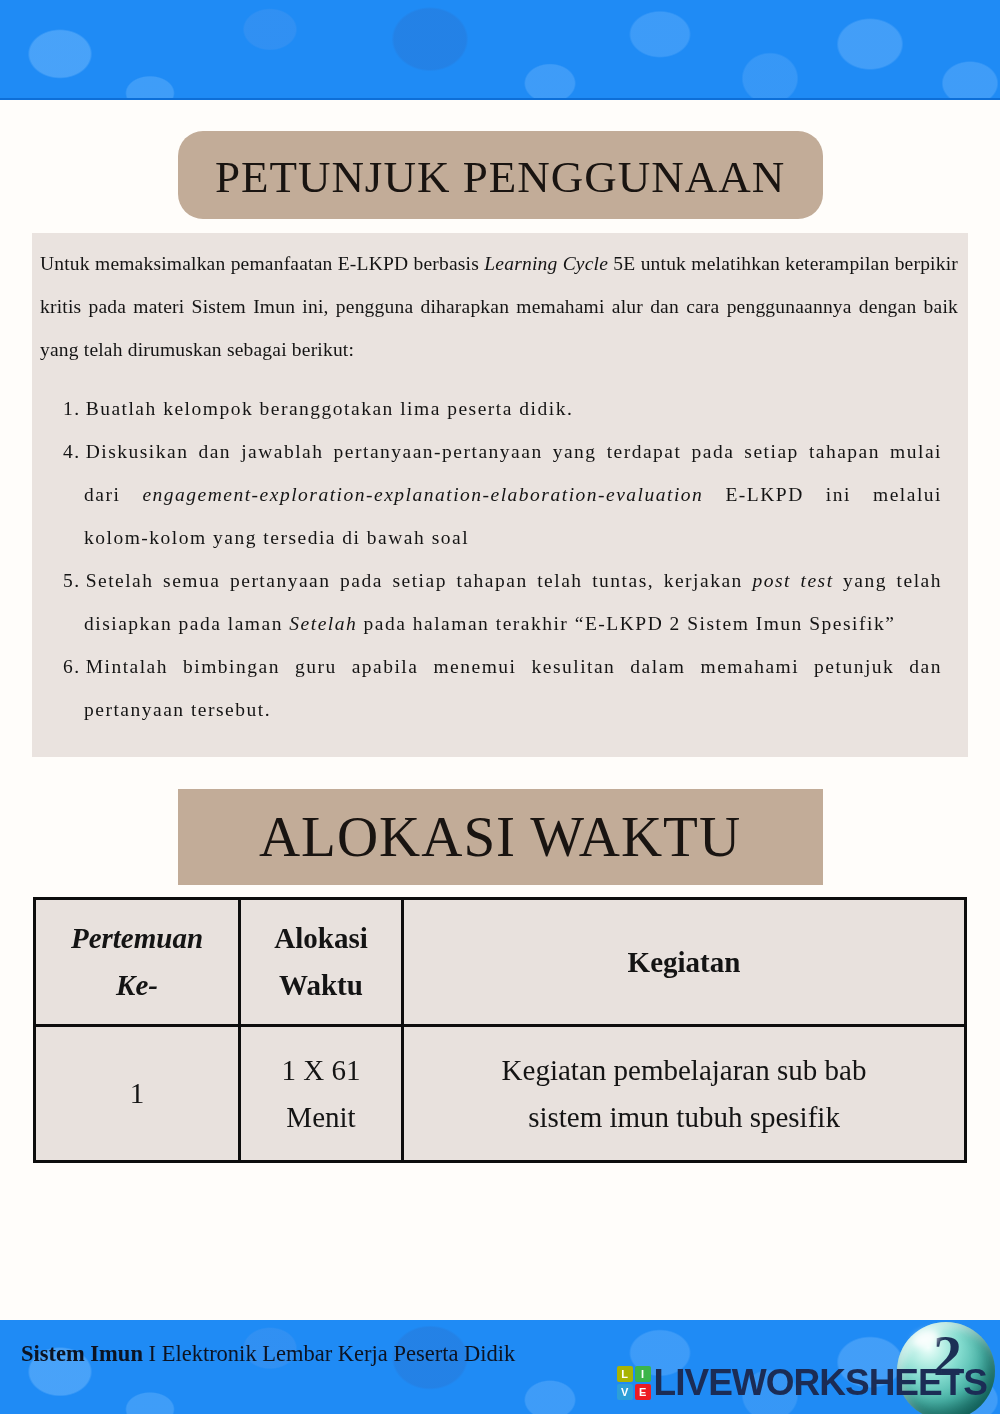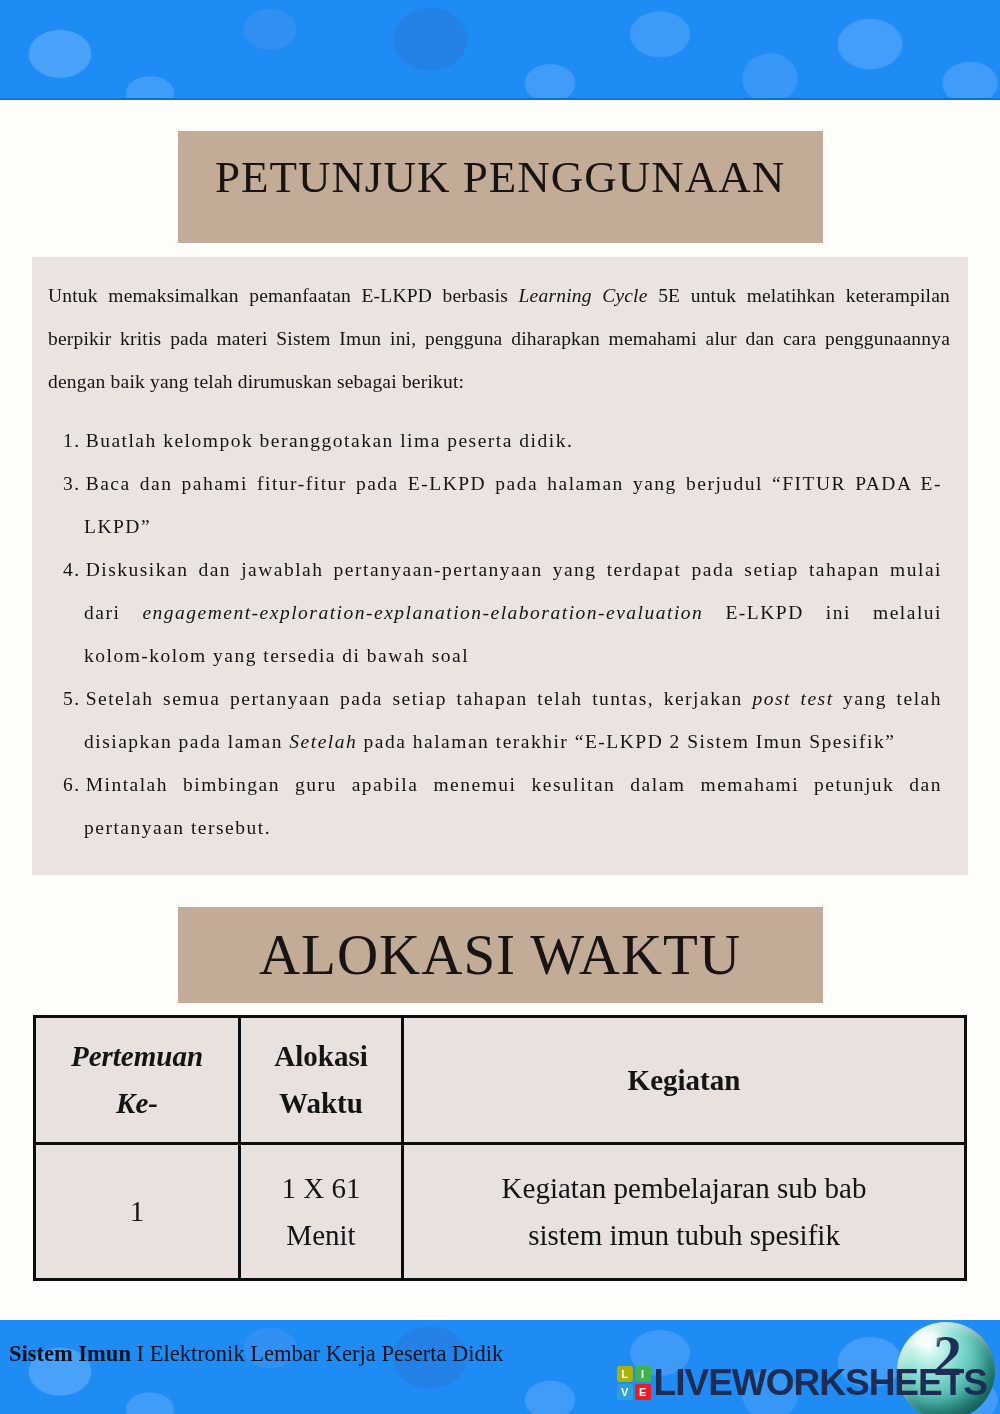--- a/index.html
+++ b/index.html
@@ -17,33 +17,33 @@
       radial-gradient(ellipse 42px 32px at 55% 85%, rgba(135,195,255,.3) 0 58%, transparent 62%),
       radial-gradient(ellipse 50px 38px at 66% 35%, rgba(125,190,255,.32) 0 58%, transparent 62%),
       radial-gradient(ellipse 46px 42px at 77% 80%, rgba(110,180,250,.3) 0 58%, transparent 62%),
       radial-gradient(ellipse 54px 42px at 87% 45%, rgba(135,195,255,.34) 0 58%, transparent 62%),
       radial-gradient(ellipse 46px 36px at 97% 85%, rgba(125,190,255,.34) 0 58%, transparent 62%);
   }
   .banner-top{height:98px;width:100%;border-bottom:2px solid #0d6fd8;}
 
   
   .title-box{background:#c2ac98;width:645px;margin:0 auto;text-align:center;color:#191411;}
-  .title-box.first{margin-top:31px;height:112px;line-height:92px;font-size:45px;letter-spacing:1px;}
+  .title-box.first{margin-top:31px;height:88px;line-height:92px;font-size:45px;letter-spacing:1px;border-radius:25px;}
   .title-box.second{margin-top:32px;height:96px;line-height:96px;font-size:57px;letter-spacing:1px;}
 
   
   .panel{width:936px;margin:14px auto 0;background:#eae3df;box-sizing:border-box;
          padding:9px 10px 10px 8px;font-size:19.5px;}
-  .intro{margin:8px;text-align:justify;line-height:43px;letter-spacing:.2px;}
+  .intro{margin:0;text-align:justify;line-height:43px;letter-spacing:.2px;}
   .num-list{margin:16px;}
   .list-item{text-align:justify;line-height:43px;letter-spacing:1.5px;
              padding-left:28px;text-indent:-21px;}
   .num{padding-right:5px;}
   .it{font-style:italic;}
-  .b{font-weight:bold;}
+  .b{font-weight:bold;margin-left:12px;}
 
   
   .alloc-table{width:928px;margin:12px auto 0;border-collapse:collapse;table-layout:fixed;}
   .alloc-table th,.alloc-table td{border:3px solid #0d0d0d;background:#e8e1dd;
        text-align:center;vertical-align:middle;white-space:pre-line;padding:0;}
   .alloc-table th{font-size:29px;height:124px;line-height:1.62;font-weight:bold;}
   .alloc-table td{font-size:29px;height:133px;line-height:1.62;}
   .col-1{width:202px;font-style:italic;} .col-2{width:160px;} .col-3{width:560px;}
 
   
@@ -73,21 +73,20 @@
 <div class="banner-top cellbg"></div>
 
 <div class="title-box first">
   <span>PETUNJUK PENGGUNAAN</span>
 </div>
 
 <div class="panel">
   <p class="intro"><span>Untuk memaksimalkan pemanfaatan E-LKPD berbasis </span><span class="it">Learning Cycle</span><span> 5E untuk melatihkan keterampilan berpikir kritis pada materi Sistem Imun ini, pengguna diharapkan memahami alur dan cara penggunaannya dengan baik yang telah dirumuskan sebagai berikut:</span></p>
   <div class="num-list">
       <div class="list-item"><span class="num">1.</span><span>Buatlah kelompok beranggotakan lima peserta didik.</span></div>
-      <div class="list-item"><span class="num">3.</span><span>Baca dan pahami fitur-fitur pada E-LKPD pada halaman yang berjudul “FITUR PADA E-LKPD”</span></div>
       <div class="list-item"><span class="num">4.</span><span>Diskusikan dan jawablah pertanyaan-pertanyaan yang terdapat pada setiap tahapan mulai dari </span><span class="it">engagement-exploration-explanation-elaboration-evaluation</span><span> E-LKPD ini melalui kolom-kolom yang tersedia di bawah soal</span></div>
       <div class="list-item"><span class="num">5.</span><span>Setelah semua pertanyaan pada setiap tahapan telah tuntas, kerjakan </span><span class="it">post test</span><span> yang telah disiapkan pada laman </span><span class="it">Setelah</span><span> pada halaman terakhir “E-LKPD 2 Sistem Imun Spesifik”</span></div>
       <div class="list-item"><span class="num">6.</span><span>Mintalah bimbingan guru apabila menemui kesulitan dalam memahami petunjuk dan pertanyaan tersebut.</span></div>
     </div>
 </div>
 
 <div class="title-box second">
   <span>ALOKASI WAKTU</span>
 </div>
 

